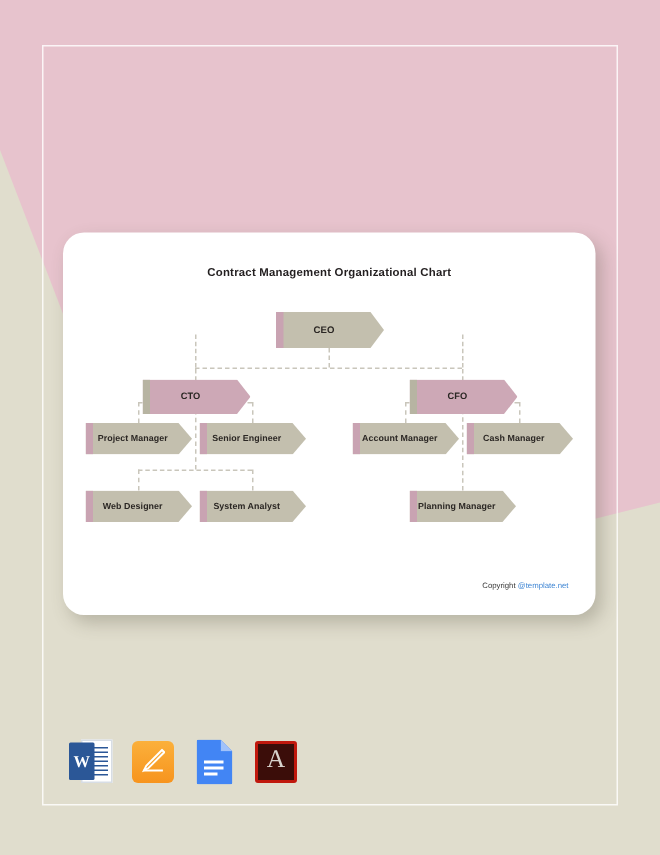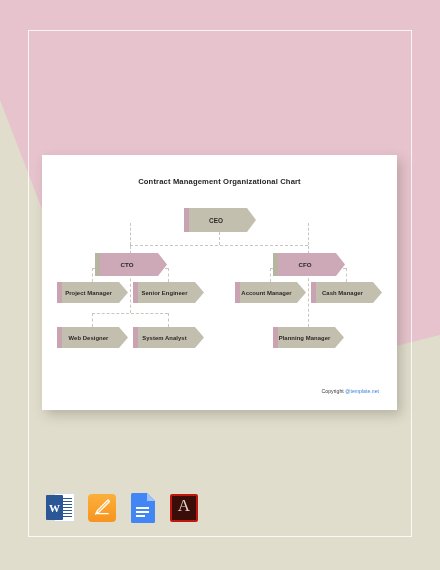--- a/index.html
+++ b/index.html
@@ -27,20 +27,21 @@
     position:absolute; left:28px; top:30px; right:28px; bottom:33px;
     border:1.5px solid rgba(255,255,255,.82);
     pointer-events:none;
   }
 
   
   #doc-card {
     position:absolute; left:42px; top:155px; width:355px; height:255px;
     background:#ffffff;
     box-shadow:4px 5px 11px rgba(90,85,70,.30);
+    border-radius:14px;
   }
 
   #doc-title {
     text-align:center;
     font-size:7.6px;
     font-weight:bold;
     color:#231f20;
     letter-spacing:.02em;
     margin-top:22px;
   }

